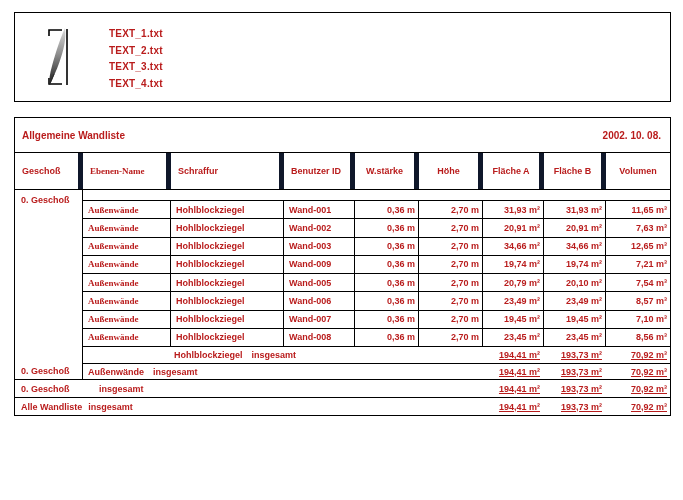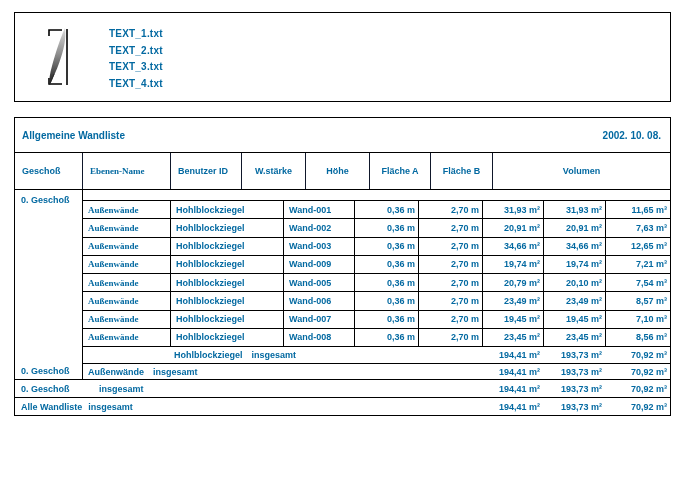--- a/index.html
+++ b/index.html
@@ -1,35 +1,35 @@
 <!DOCTYPE html>
 <html><head>
 <meta charset="utf-8">
 <style>
   * { margin:0; padding:0; box-sizing:border-box; }
   html,body { background:#fff; }
   .page {
     position:relative; width:683px; height:428px; background:#fff;
     font-family:"Liberation Sans","DejaVu Sans",sans-serif;
-    font-weight:700; color:#0369a1; overflow:hidden;border-radius:14px;
+    font-weight:700; color:#b91c1c; overflow:hidden;border-radius:14px;
   }
   .panel { position:absolute; left:14px; width:657px; background:#fff; border:1px solid #000; }
 
   
   #attachment-panel { top:12px; height:90px; }
   .quill-wrap { position:absolute; left:30px; top:11px; width:26px; height:66px; }
   .file-list { position:absolute; left:94px; top:13px; font-size:10px; }
   .file-item { height:16.5px; line-height:16.5px; letter-spacing:0.2px; }
 
   
   #report-panel { top:117px; height:299px; display:flex; flex-direction:column; font-size:9px; }
   .title-row { height:35px; border-bottom:1px solid #000; display:flex; align-items:center;
                justify-content:space-between; padding:0 9px 0 7px; font-size:10px;gap:22px; }
   .header-row { height:37px; border-bottom:1px solid #000; display:flex; align-items:stretch; }
-  .hcell { display:flex; align-items:center; border-right:1px solid #0f172a; }
+  .hcell { display:flex; align-items:center; border-right:5px solid #0f172a; }
   .header-row .hcell:last-child, .data-row .dcell:last-child { border-right:none; }
   .hcell.left { padding-left:7px; }
   .hcell.center { justify-content:center; }
 
   .w-geschoss { width:68px; } .w-ebenen { width:88px;font-family:Liberation Serif, serif; } .w-schraffur { width:113px; }
   .w-benutzer { width:71px; } .w-wstaerke { width:64px; } .w-hoehe { width:64px; }
   .w-fa { width:61px; } .w-fb { width:62px; } .w-vol { width:65px; flex:1; }
 
   .body-upper { display:flex; border-bottom:1px solid #000; }
   .geschoss-col { width:68px; border-right:1px solid #000; position:relative; flex:none; }
@@ -42,21 +42,21 @@
   .dcell.left { padding-left:5px; }
   .dcell.num { justify-content:flex-end; padding-right:3px; }
 
   .summary-row { display:flex; align-items:center; }
   .sum1 { height:17px; border-bottom:1px solid #000; }
   .sum2 { height:15px; }
   .label-area { flex:1; display:flex; align-items:center; min-width:0; white-space:nowrap; }
   .sum1 .label-area { padding-left:91px; }
   .sum2 .label-area { padding-left:5px; }
   .gap { margin-left:9px; }
-  .tcell { text-align:right; padding-right:3px; flex:none; }
+  .tcell { text-align:right; padding-right:3px; flex:none;text-decoration:underline; }
   .tcell.fa { width:61px; } .tcell.fb { width:62px; } .tcell.vol { width:65px; }
 
   .full-sum { display:flex; align-items:center; }
   #summary-row-3 { height:18px; border-bottom:1px solid #000; }
   #summary-row-4 { flex:1; }
   .full-sum .label-area { padding-left:6px; }
   #summary-row-3 .part-fixed { display:inline-block; width:78px; }
   #summary-row-4 .gap { margin-left:6px; }
 
   
@@ -97,20 +97,21 @@
   <div class="panel" id="report-panel">
 
     <div class="title-row">
       <span>Allgemeine Wandliste</span>
       <span>2002. 10. 08.</span>
     </div>
 
     <div class="header-row">
       <div class="hcell left w-geschoss">Geschoß</div>
       <div class="hcell left w-ebenen">Ebenen-Name</div>
+      <div class="hcell left w-schraffur">Schraffur</div>
       <div class="hcell left w-benutzer">Benutzer ID</div>
       <div class="hcell center w-wstaerke">W.stärke</div>
       <div class="hcell center w-hoehe">Höhe</div>
       <div class="hcell center w-fa">Fläche A</div>
       <div class="hcell center w-fb">Fläche B</div>
       <div class="hcell center w-vol">Volumen</div>
     </div>
 
     <div class="body-upper">
       <div class="geschoss-col">

